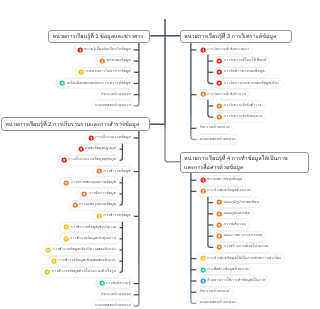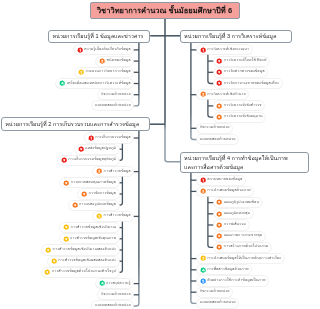--- a/index.html
+++ b/index.html
@@ -77,23 +77,20 @@
 <line x1="207.90" y1="202.60" x2="213.50" y2="202.60" stroke="#44535F" stroke-width="1.3"></line>
 <line x1="207.90" y1="213.80" x2="213.50" y2="213.80" stroke="#44535F" stroke-width="1.3"></line>
 <line x1="207.90" y1="225.00" x2="213.50" y2="225.00" stroke="#44535F" stroke-width="1.3"></line>
 <line x1="207.90" y1="236.20" x2="213.50" y2="236.20" stroke="#44535F" stroke-width="1.3"></line>
 <line x1="190.90" y1="258.60" x2="197.00" y2="258.60" stroke="#44535F" stroke-width="1.3"></line>
 <line x1="190.90" y1="269.80" x2="197.00" y2="269.80" stroke="#44535F" stroke-width="1.3"></line>
 <line x1="190.90" y1="281.00" x2="197.00" y2="281.00" stroke="#44535F" stroke-width="1.3"></line>
 <line x1="190.90" y1="292.20" x2="197.00" y2="292.20" stroke="#44535F" stroke-width="1.3"></line>
 <path d="M207.9 195.40 L207.9 245.00 Q207.9 247.39999999999992 210.3 247.39999999999992 L213.50 247.39999999999992" fill="none" stroke="#44535F" stroke-width="1.3" stroke-linejoin="round"></path>
 </svg>
-<div class="root-node">
-      <span class="t">วิชาวิทยาการคำนวณ ชั้นมัธยมศึกษาปีที่ 6</span>
-    </div>
 <div class="unit" style="left:48.40px;top:30.00px;width:101.80px;height:12.60px;">
       <span class="t">หน่วยการเรียนรู้ที่ 1 ข้อมูลและข่าวสาร</span>
     </div>
 <div class="node" style="right:176.60px;top:45.30px;">
       <svg class="bdg" viewBox="0 0 16 16">
         <path fill="#EC1C16" d="M8 0.9 L10.6 2.6 L13.2 2.6 L13.2 5.2 L14.9 7.0 L14.1 9.4 L14.1 11.6 L11.7 12.4 L10.0 14.4 L8 13.7 L6.0 14.4 L4.3 12.4 L1.9 11.6 L1.9 9.4 L1.1 7.0 L2.8 5.2 L2.8 2.6 L5.4 2.6 Z"></path>
         <path fill="#ffffff" d="M6.9 4.5h2.4v7.2h-2.0v-5.3h-1.5z"></path>
       </svg>
       <span class="t">ความรู้เบื้องต้นเกี่ยวกับข้อมูล</span>
     </div>

